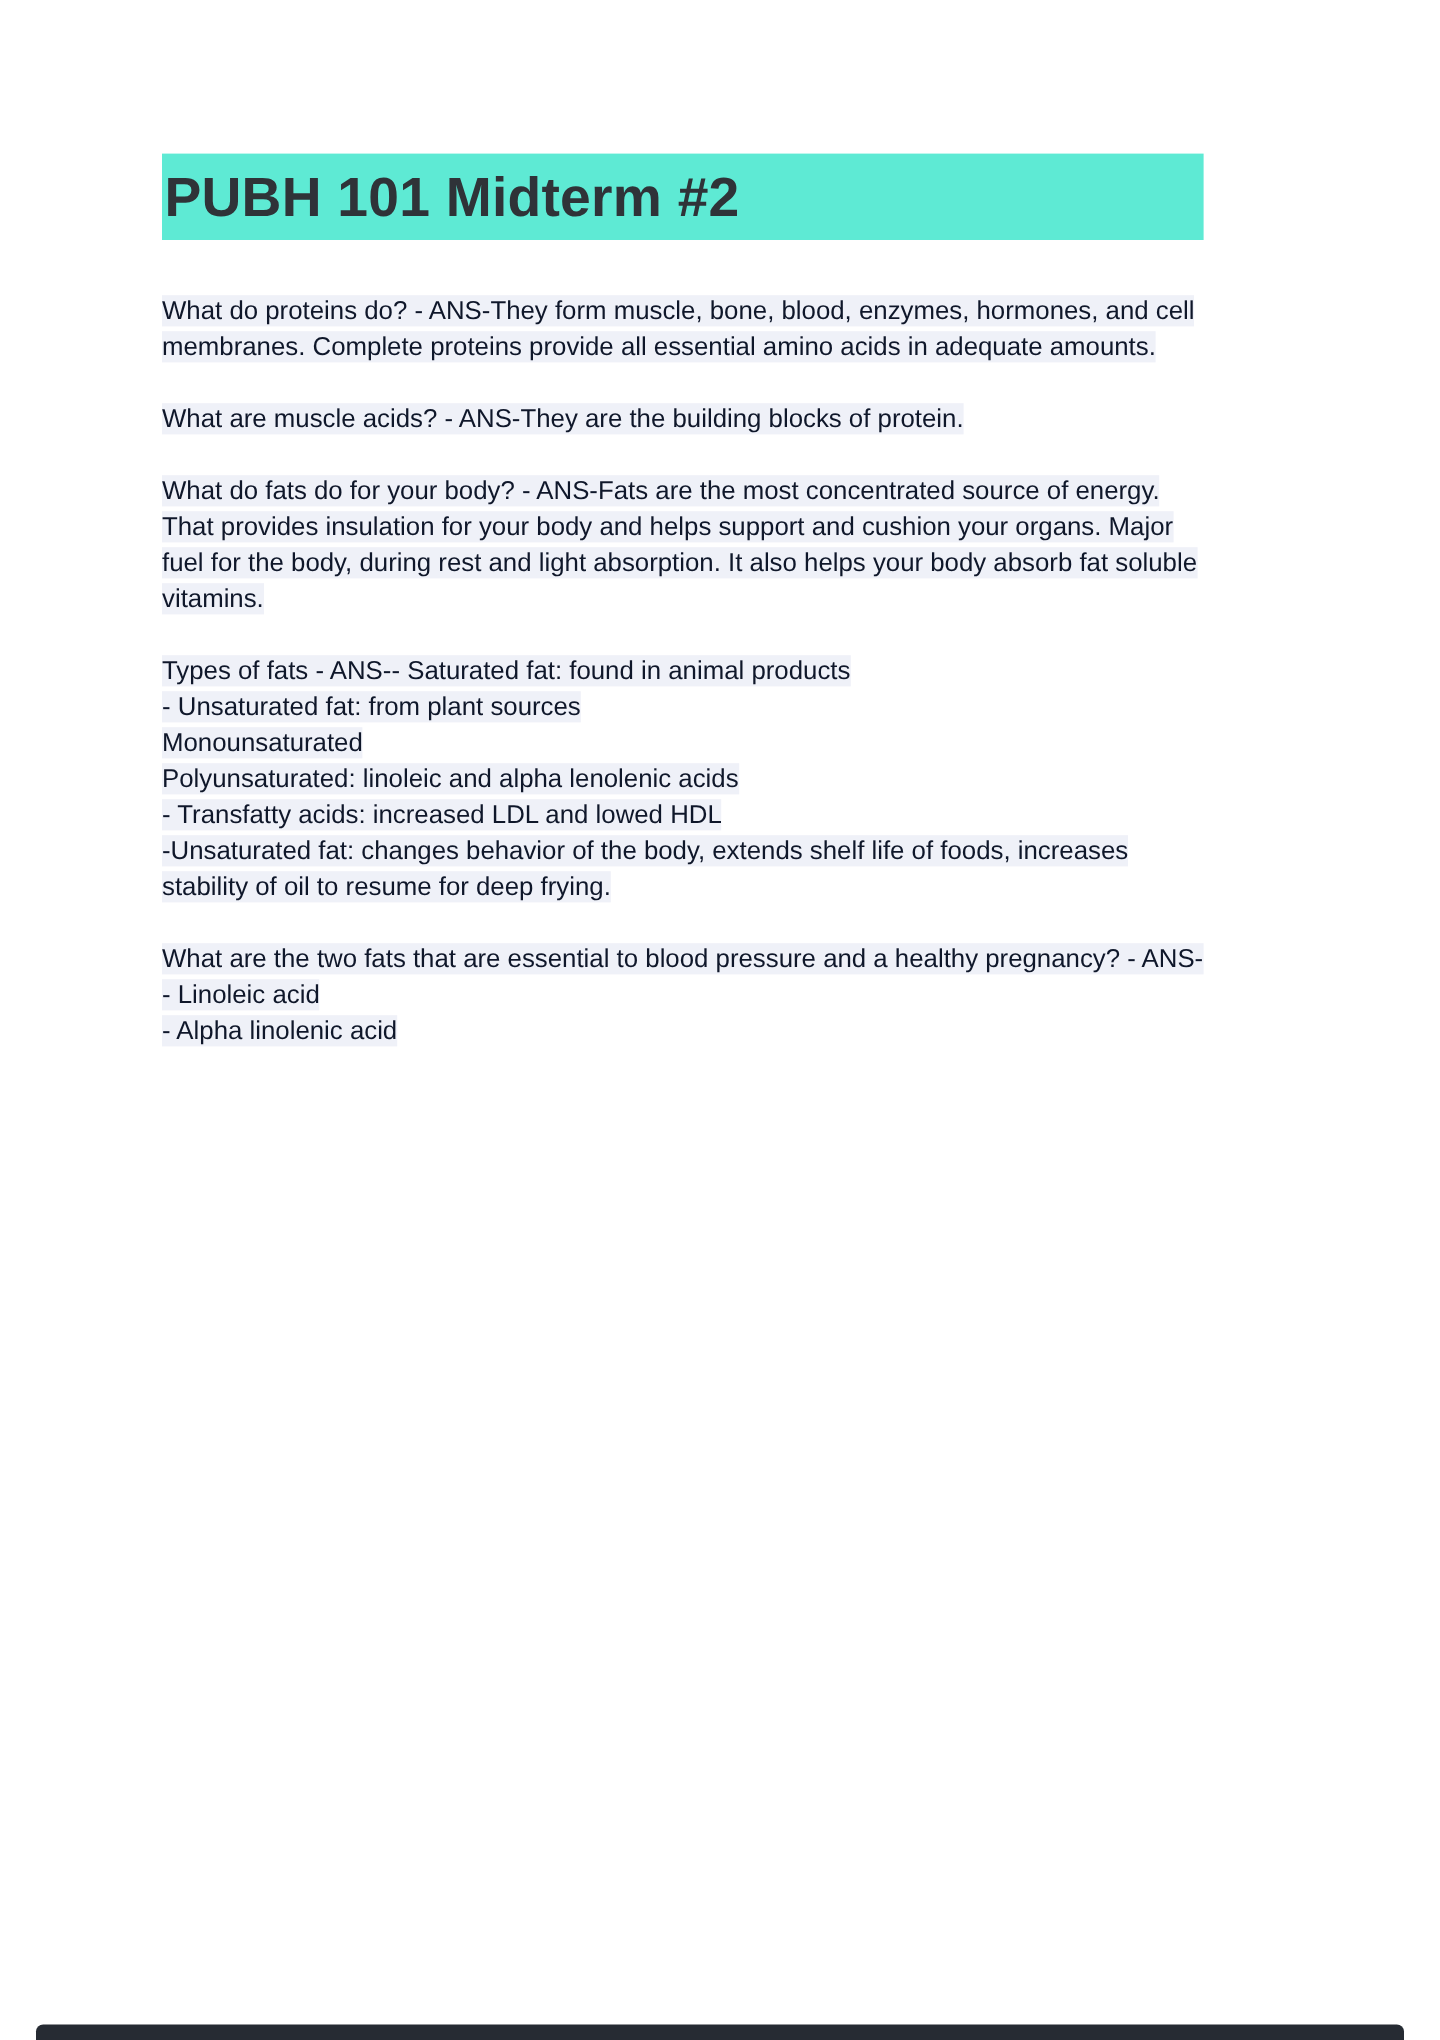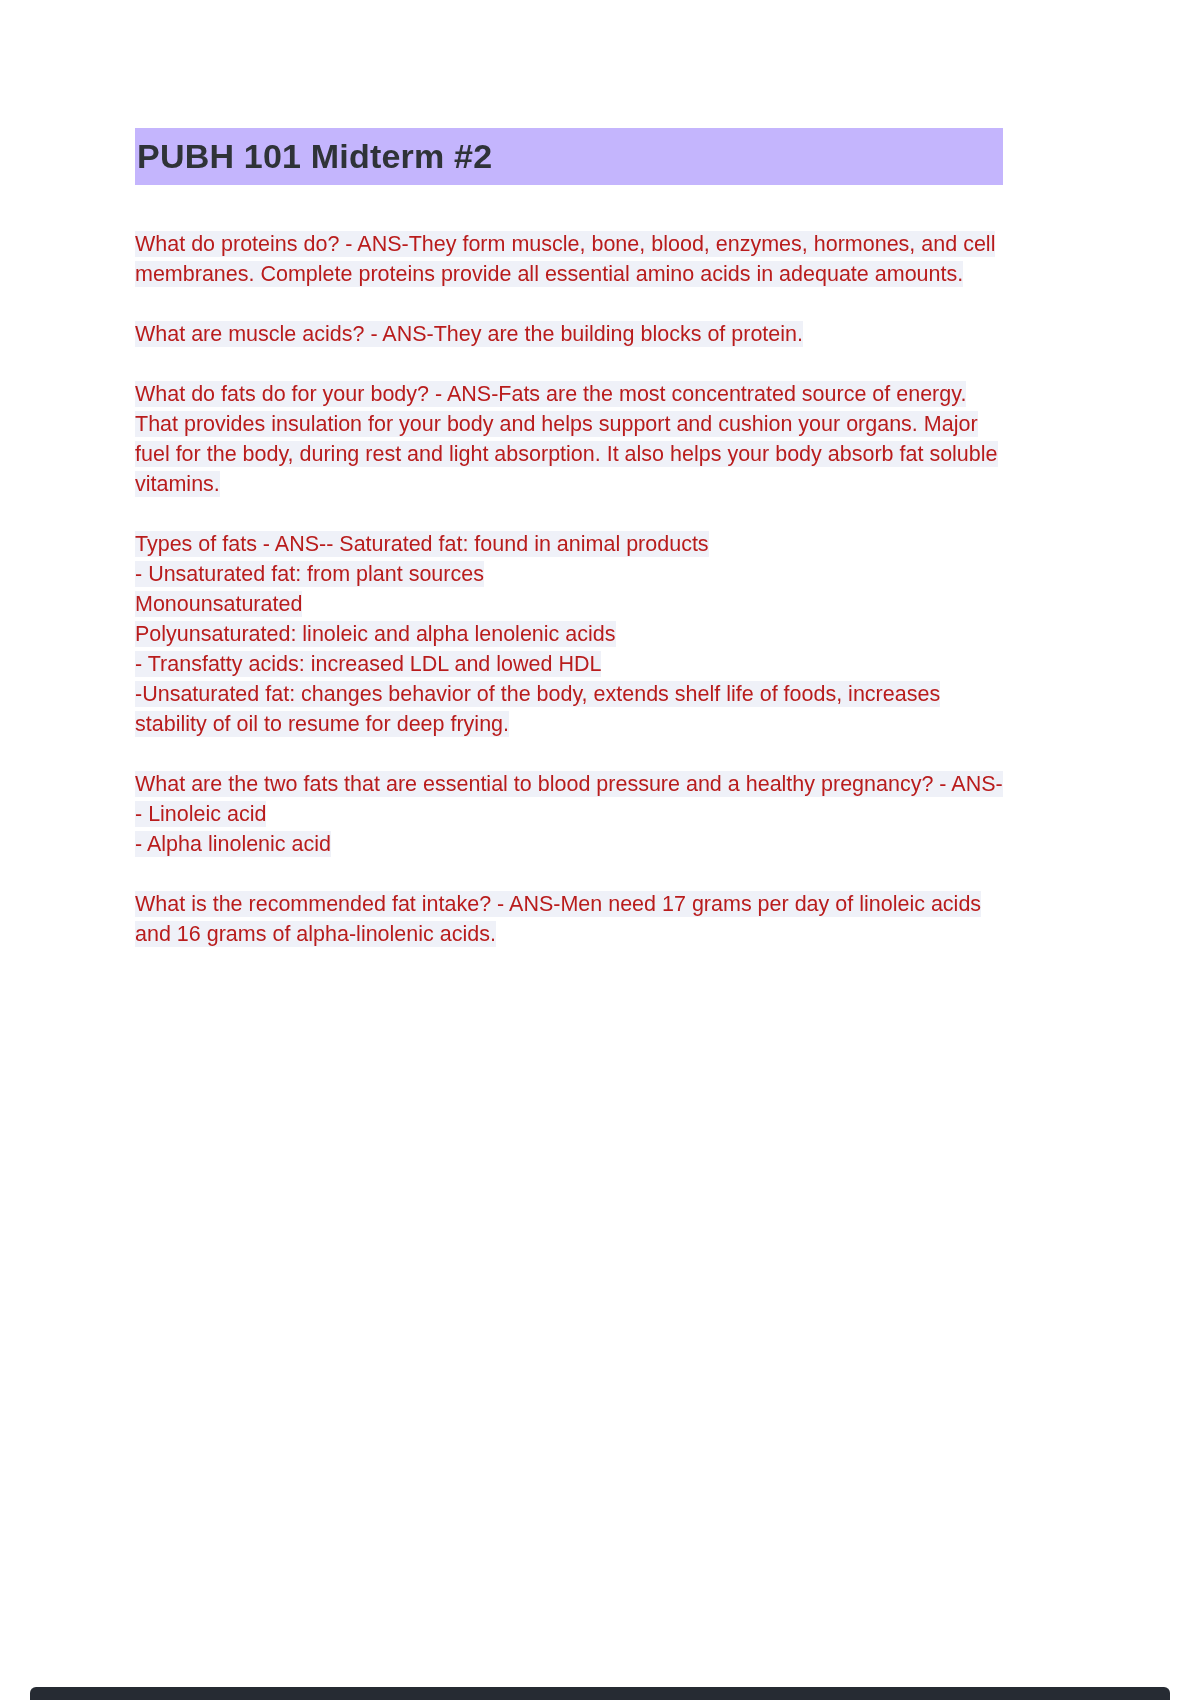--- a/index.html
+++ b/index.html
@@ -15,32 +15,32 @@
     font-family: "Liberation Sans", "DejaVu Sans", sans-serif;
   }
   .page {
     position: absolute;
     left: 135px;
     top: 128px;
     width: 868px;
   }
   h1.doc-title {
     margin: 0 0 44px 0;
-    font-size: 34px;
+    font-size: 46px;
     font-weight: 700;
     color: #2f3338;
-    background: #c4b5fd;
+    background: #5eead4;
     padding: 9px 10px 9px 2px;
     letter-spacing: 0.2px;
   }
   p.para {
     margin: 0 0 30px 0;
     font-size: 21.5px;
     line-height: 30px;
-    color: #b91c1c;
+    color: #0f172a;
   }
   .hl {
     background: #eff1f8;
     white-space: pre-line;
     -webkit-box-decoration-break: clone;
     box-decoration-break: clone;
     padding: 1px 0;
   }
   .bottom-bar {
     position: absolute;
@@ -81,20 +81,17 @@
   </p>
 
   <p class="para">
     <span class="hl">What are the two fats that are essential to blood pressure and a healthy pregnancy? - ANS-- Linoleic acid
 - Alpha linolenic acid</span>
   </p>
 
 
 
 
-  <p class="para">
-    <span class="hl">What is the recommended fat intake? - ANS-Men need 17 grams per day of linoleic acids and 16 grams of alpha-linolenic acids.</span>
-  </p>
 
 
 </div>
 
 <div class="bottom-bar"></div>
 
 </body></html>

